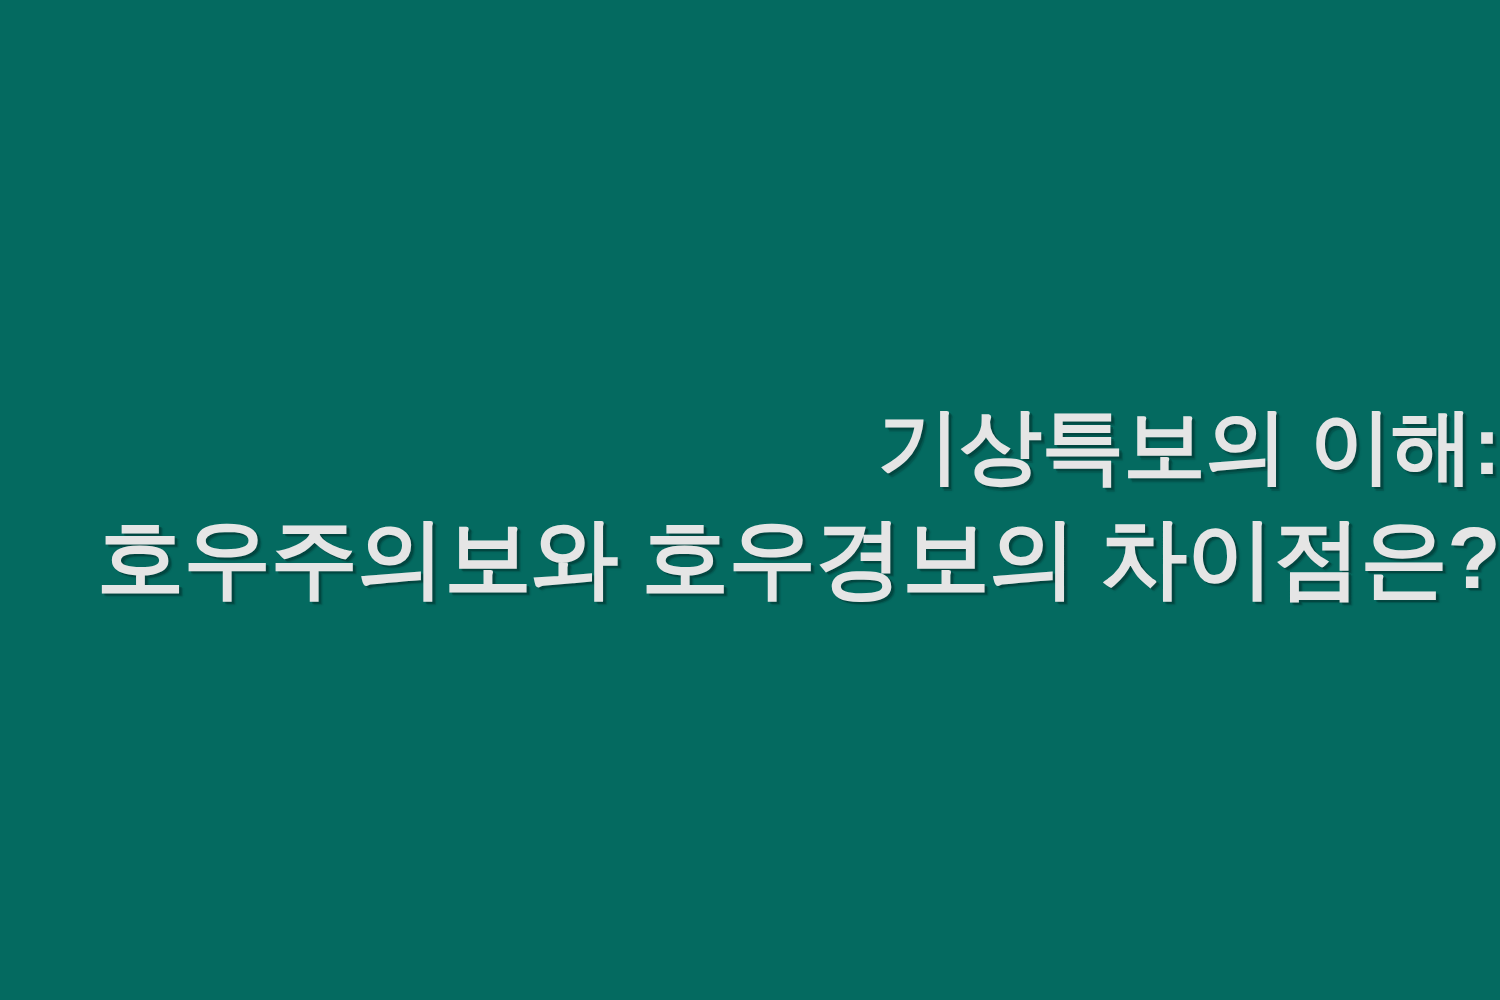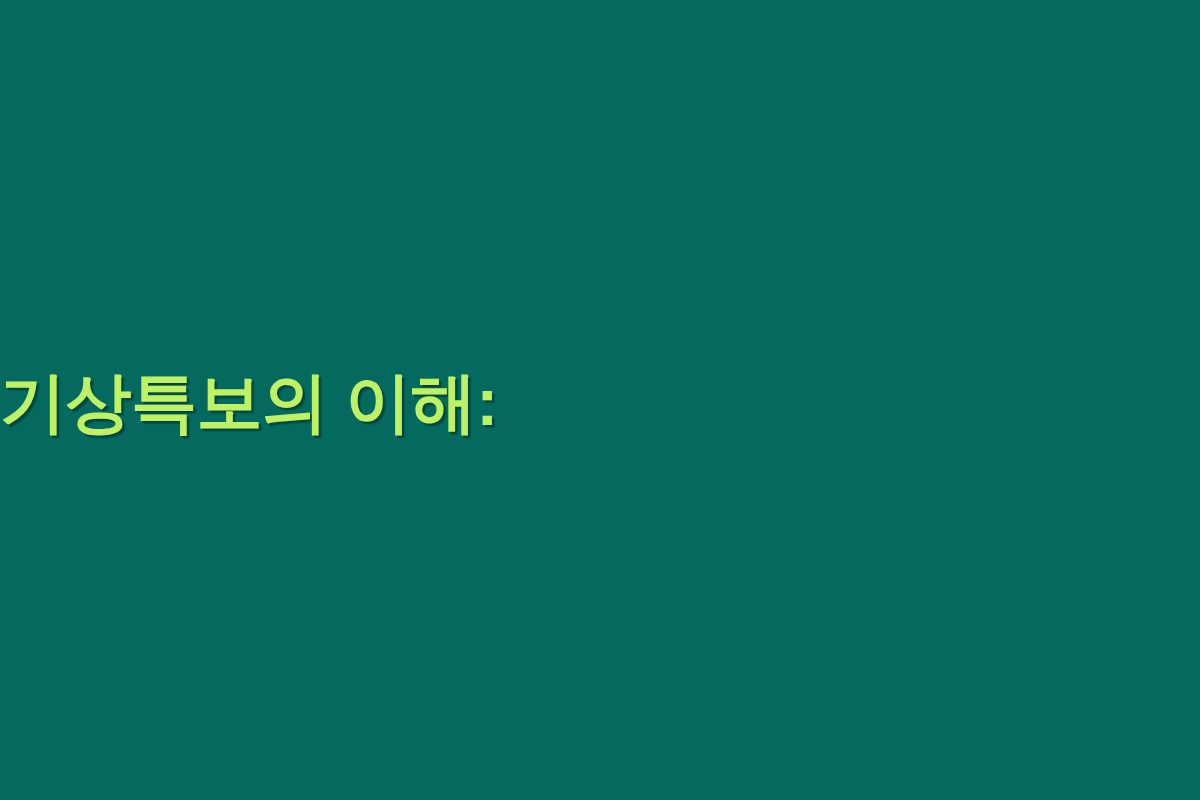--- a/index.html
+++ b/index.html
@@ -37,22 +37,22 @@
     align-items: center;
     justify-content: center;
     text-align: center;
     line-height: 1.0;
     letter-spacing: -0.5px;
   }
 
   .headline-line {
     display: block;
     width: 100%;
-    text-align: left;
-    color: #bef264;
+    text-align: right;
+    color: #e5e5e5;
     font-family: "Liberation Sans", "DejaVu Sans", sans-serif;
     font-weight: 700;
     font-size: 66px;
     line-height: 1.33;
     white-space: nowrap;
     text-shadow:
       2px 2px 0 rgba(2, 58, 52, 0.55),
       3px 3px 1px rgba(2, 50, 45, 0.35);
   }
 
@@ -66,16 +66,17 @@
 </style>
 </head>
 <body>
 
 <div id="title-card">
 
   <div id="headline-block">
 
     <span class="headline-line line-1">기상특보의 이해:</span>
 
+    <span class="headline-line line-2">호우주의보와 호우경보의 차이점은?</span>
 
   </div>
 
 </div>
 
 </body></html>

